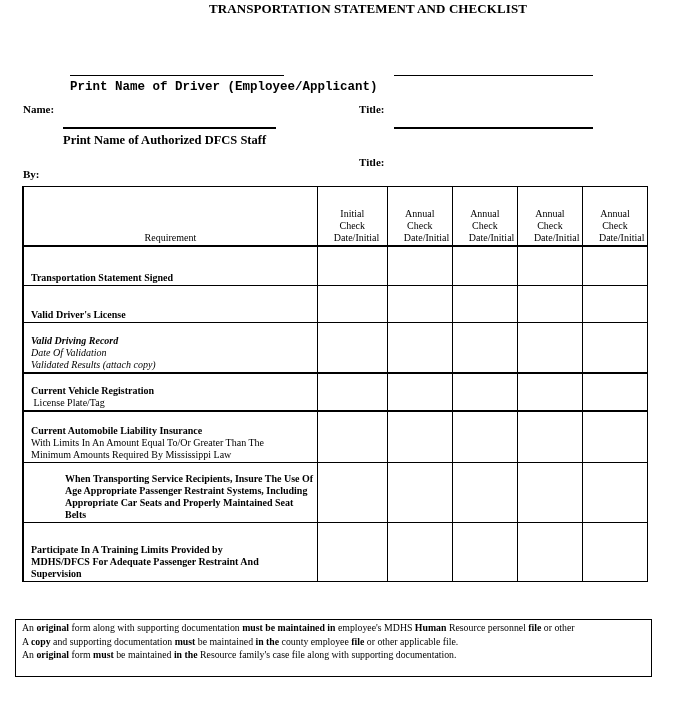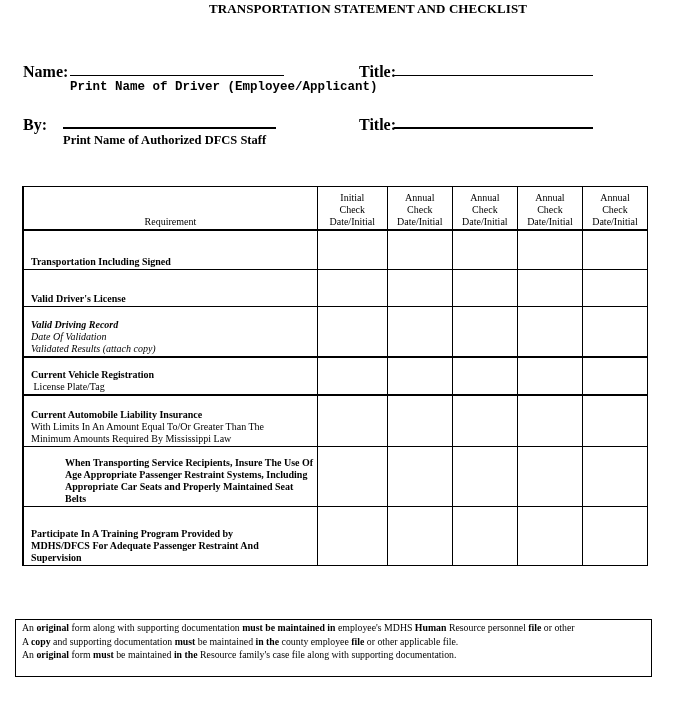--- a/index.html
+++ b/index.html
@@ -1,26 +1,26 @@
 <!DOCTYPE html>
 <html><head>
 <meta charset="utf-8">
 <style>
   html, body { margin: 0; padding: 0; background: #ffffff; }
   body { width: 680px; height: 705px; position: relative; overflow: hidden;
          font-family: "Liberation Serif", serif; color: #000; }
   .abs { position: absolute; }
   .title { left: 0; width: 670px; top: 1px; text-align: center; font-weight: bold; font-size: 13px; letter-spacing: 0.1px; padding-left: 33px; }
-  .lbl { font-weight: bold; font-size: 16px; }
+  .lbl { font-weight: bold; font-size: 11px; margin-top: 40px; }
   .line { border-bottom: 1px solid #000; height: 0; }
   .line.thick { border-bottom-width: 2px; }
   .sub { font-weight: bold; font-size: 12.5px; }
 
   table.checklist { position: absolute; left: 22px; top: 186px; border-collapse: collapse; table-layout: fixed; width: 626px; }
-  table.checklist td, table.checklist th { border: 1px solid #000; padding: 0; }
+  table.checklist td, table.checklist th { border: 1px solid #000; padding: 16px; }
   table.checklist th { font-weight: normal; font-size: 10px; line-height: 12px; vertical-align: bottom; text-align: center; padding-bottom: 1px; }
   table.checklist tr.hdr th { height: 41px; border-bottom: 2px solid #000; border-top: 1px solid #000; }
   table.checklist td.req { font-size: 10px; line-height: 12px; vertical-align: bottom; padding: 0 0 1px 7px; text-align: left; }
   table.checklist td.req .b { font-weight: bold; }
   table.checklist td.chk { }
   table.checklist tr.thickbot td { border-bottom: 2px solid #000; }
   table.checklist col.c0 { width: 294px; }
   table.checklist col.cx { width: 65px; }
   table.checklist col.c1 { width: 70px; }
   table.checklist { border-left: 2px solid #000; }
@@ -33,21 +33,21 @@
 
 <div class="abs title">TRANSPORTATION STATEMENT AND CHECKLIST</div>
 
 <div class="abs lbl" style="left:23px;top:63px;">Name:</div>
 <div class="abs line" style="left:70px;top:63px;width:214px;height:12px;"><span></span></div>
 <div class="abs sub" style="left:70px;top:80px;font-family:Liberation Mono, monospace;">Print Name of Driver (Employee/Applicant)</div>
 
 <div class="abs lbl" style="left:359px;top:63px;">Title:</div>
 <div class="abs line" style="left:394px;top:63px;width:199px;height:12px;"><span></span></div>
 
-<div class="abs lbl" style="left:23px;top:116px;">By:</div>
+<div class="abs lbl" style="left:23px;top:128px;">By:</div>
 <div class="abs line thick" style="left:63px;top:116px;width:213px;height:11px;"><span></span></div>
 <div class="abs sub" style="left:63px;top:133px;">Print Name of Authorized DFCS Staff</div>
 
 <div class="abs lbl" style="left:359px;top:116px;">Title:</div>
 <div class="abs line thick" style="left:394px;top:116px;width:199px;height:11px;"><span></span></div>
 
 <table class="checklist">
   <colgroup>
     <col class="c0">
       <col class="c1">
@@ -82,21 +82,21 @@
     <th>
           <div>Annual</div>
           <div>Check</div>
           <div>Date/Initial</div>
         </th>
   </tr>
   </tbody>
     <tbody id="rows-body">
       <tr>
         <td class="req" style="height: 37px;">
-          <div class="b">Transportation Including Signed</div>
+          <div class="b">Transportation Statement Signed</div>
         </td>
         <td class="chk"></td>
         <td class="chk"></td>
         <td class="chk"></td>
         <td class="chk"></td>
         <td class="chk"></td>
       </tr>
       <tr>
         <td class="req" style="height: 35px;">
           <div class="b">Valid Driver's License</div>
@@ -149,21 +149,21 @@
           <div class="b">Appropriate Car Seats and Properly Maintained Seat Belts</div>
         </td>
         <td class="chk"></td>
         <td class="chk"></td>
         <td class="chk"></td>
         <td class="chk"></td>
         <td class="chk"></td>
       </tr>
       <tr>
         <td class="req" style="height: 57px;">
-          <div class="b">Participate In A Training Program Provided by</div>
+          <div class="b">Participate In A Training Limits Provided by</div>
           <div class="b">MDHS/DFCS For Adequate Passenger Restraint And</div>
           <div class="b">Supervision</div>
         </td>
         <td class="chk"></td>
         <td class="chk"></td>
         <td class="chk"></td>
         <td class="chk"></td>
         <td class="chk"></td>
       </tr>
     </tbody>

